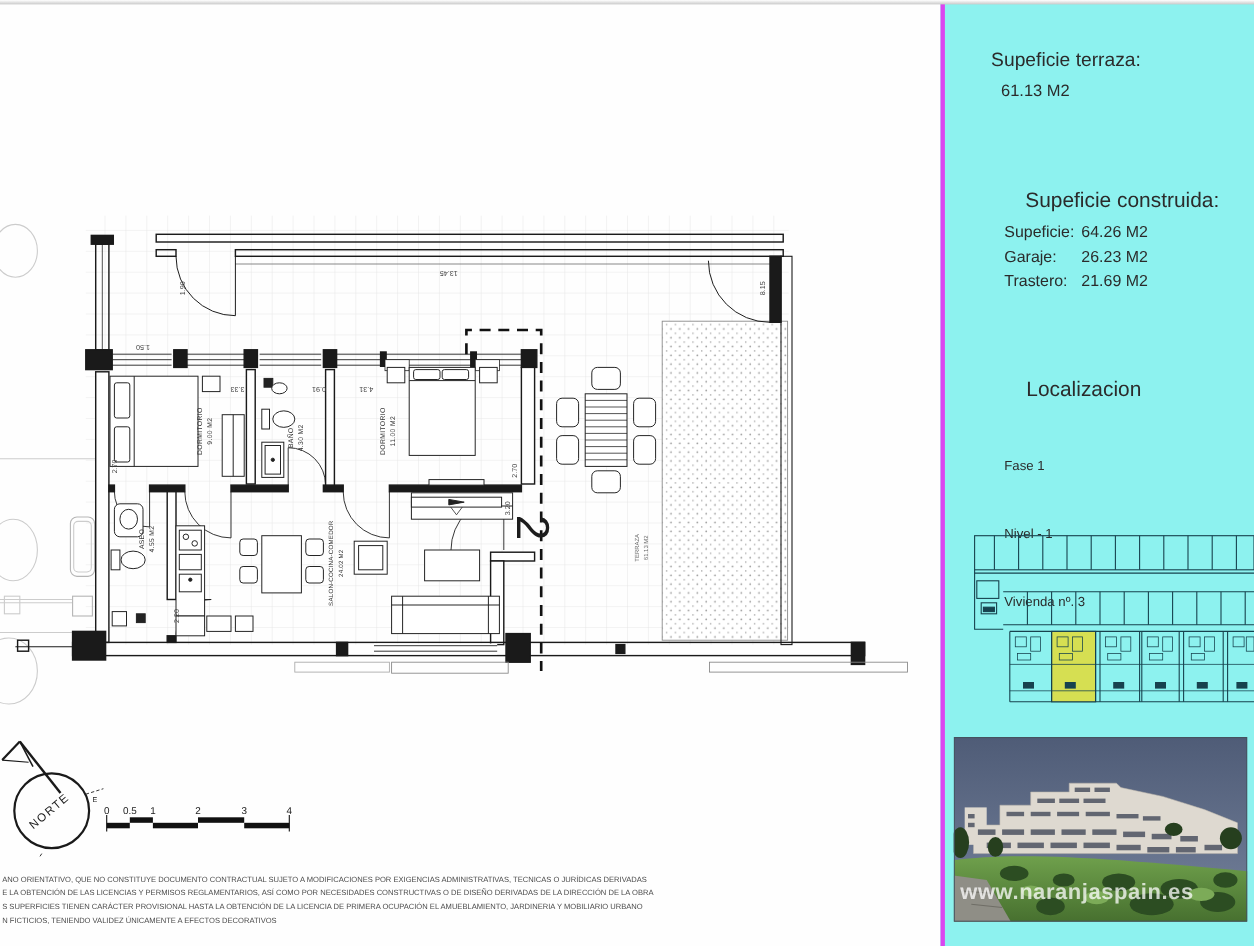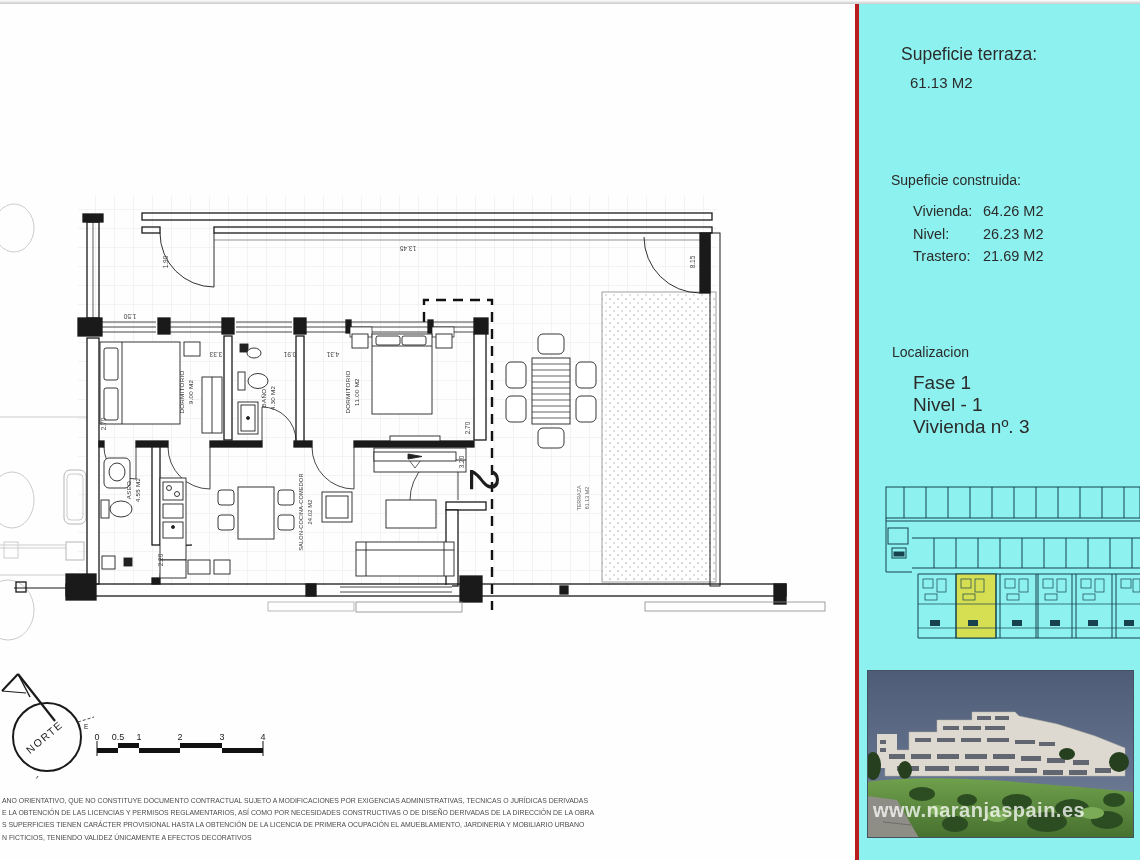--- a/index.html
+++ b/index.html
@@ -11,30 +11,30 @@
     background:linear-gradient(#ffffff,#c9c9c9);z-index:5;}
   #plan-area{position:absolute;left:0;top:0;width:855px;height:860px;background:#fefefe;}
   #plan-svg{position:absolute;left:0;top:0;}
   #disclaimer{
     position:absolute;left:2px;top:795px;width:640px;
     font-size:6.9px;line-height:12.2px;color:#4a4a4a;
     letter-spacing:0;white-space:nowrap;overflow:hidden;
   }
   #sidebar{
     position:absolute;left:855px;top:0;width:285px;height:860px;
-    background:#8DF2EF;border-left:4px solid #b91c1c;box-sizing:border-box;
+    background:#8DF2EF;border-left:4px solid #d946ef;box-sizing:border-box;
     color:#2b2b2b;
   }
   .sb-abs{position:absolute;}
   .sb-title{font-size:17.5px;}
-  .sb-title-lg{font-size:14px;}
+  .sb-title-lg{font-size:19px;margin-left:41px;}
   .sb-val{font-size:15px;}
   .sb-row{font-size:14.5px;line-height:22.5px;}
   .sb-row .lbl{display:inline-block;width:66px;}
-  .sb-line{font-size:19px;line-height:22px;}
+  .sb-line{font-size:12px;line-height:22px;margin-top:40px;}
   svg text{font-family:"Liberation Sans",sans-serif;}
 </style>
 </head>
 <body>
 
 <div id="top-strip"></div>
 
 <div id="plan-area">
 <svg id="plan-svg" width="855" height="780" viewBox="0 0 855 780">
   <defs>
@@ -333,25 +333,25 @@
 </div>
 </div>
 
 <div id="sidebar">
   <div class="sb-abs sb-title" style="left:42px;top:44px;">Supeficie terraza:</div>
   <div class="sb-abs sb-val" style="left:51px;top:74px;">61.13 M2</div>
 
   <div class="sb-abs sb-title-lg" style="left:32px;top:172px;">Supeficie construida:</div>
   <div class="sb-abs" style="left:54px;top:200px;">
     <div class="sb-row">
-      <span class="lbl">Vivienda:</span>
+      <span class="lbl">Supeficie:</span>
       <span>64.26 M2</span>
     </div>
     <div class="sb-row">
-      <span class="lbl">Nivel:</span>
+      <span class="lbl">Garaje:</span>
       <span>26.23 M2</span>
     </div>
     <div class="sb-row">
       <span class="lbl">Trastero:</span>
       <span>21.69 M2</span>
     </div>
   </div>
 
   <div class="sb-abs sb-title-lg" style="left:33px;top:344px;text-align:right;">Localizacion</div>
   <div class="sb-abs" style="left:54px;top:372px;">

